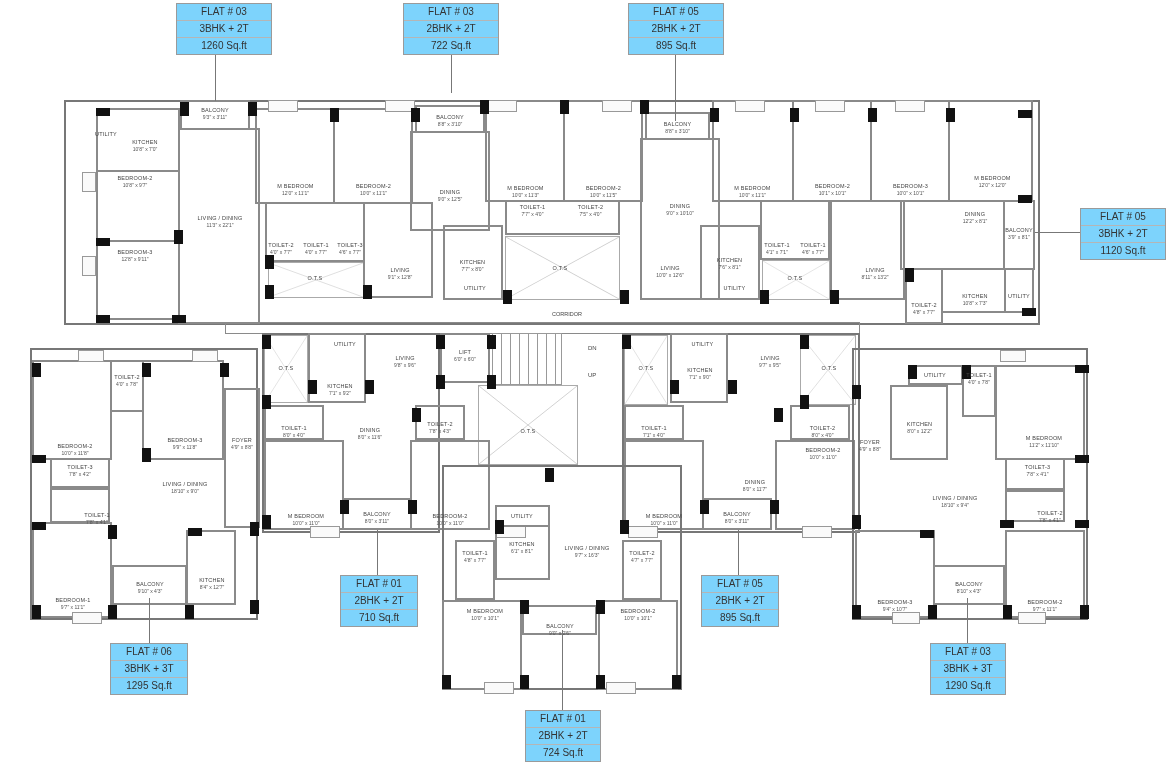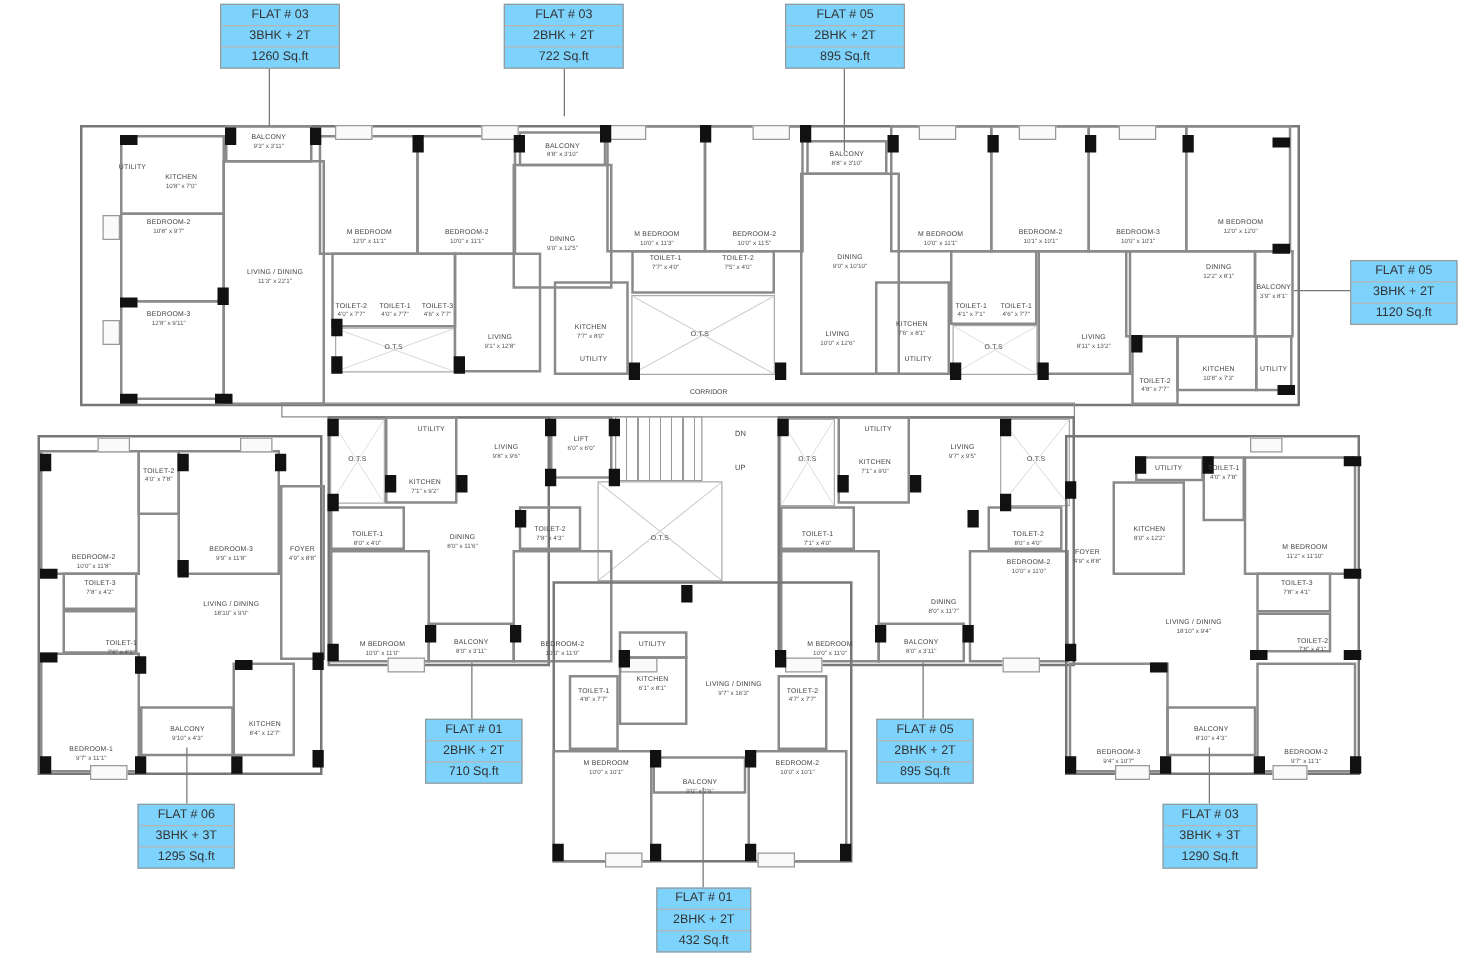--- a/index.html
+++ b/index.html
@@ -675,16 +675,16 @@
     <div>1295 Sq.ft</div>
   </div>
   <div class="tag" style="left:930px;top:643px;width:76px;">
     <div>FLAT # 03</div>
     <div>3BHK + 3T</div>
     <div>1290 Sq.ft</div>
   </div>
   <div class="tag" style="left:525px;top:710px;width:76px;">
     <div>FLAT # 01</div>
     <div>2BHK + 2T</div>
-    <div>432 Sq.ft</div>
+    <div>724 Sq.ft</div>
   </div>
 
 </div>
 
 </body></html>

